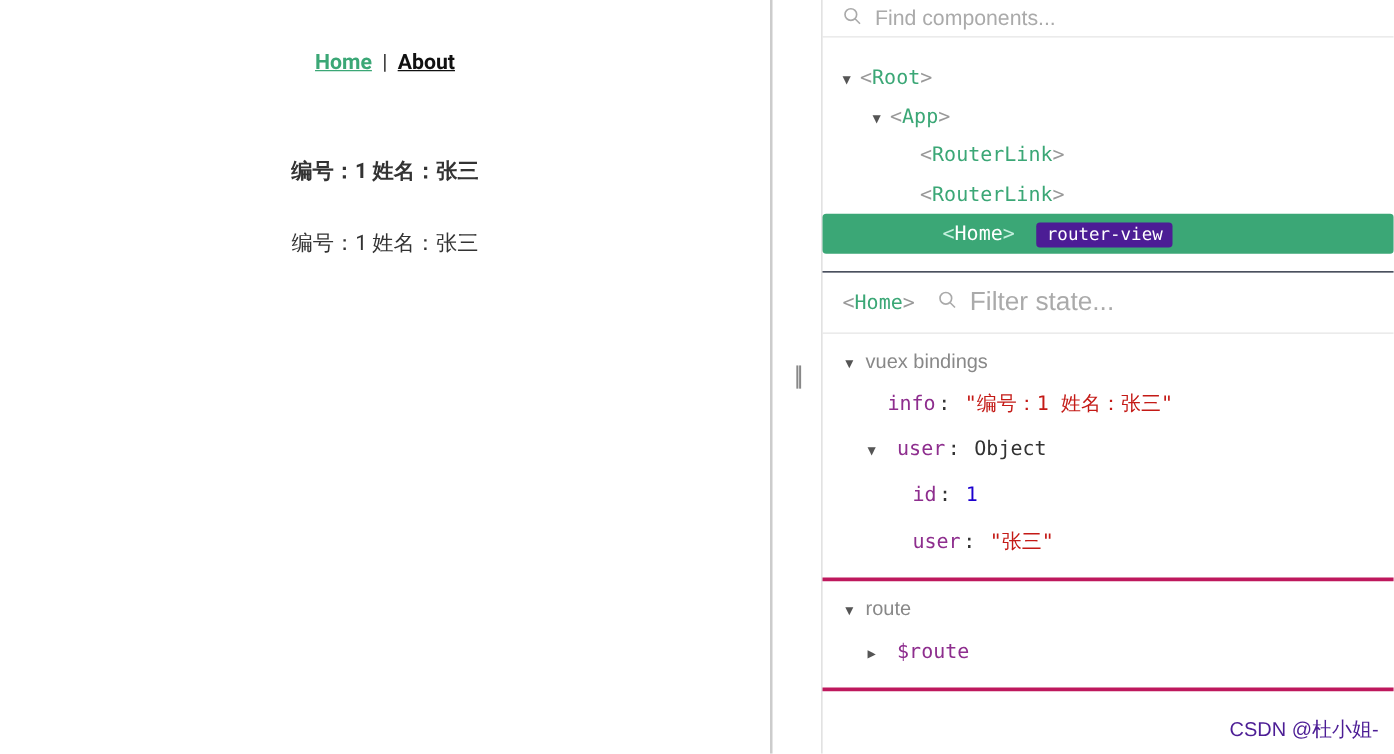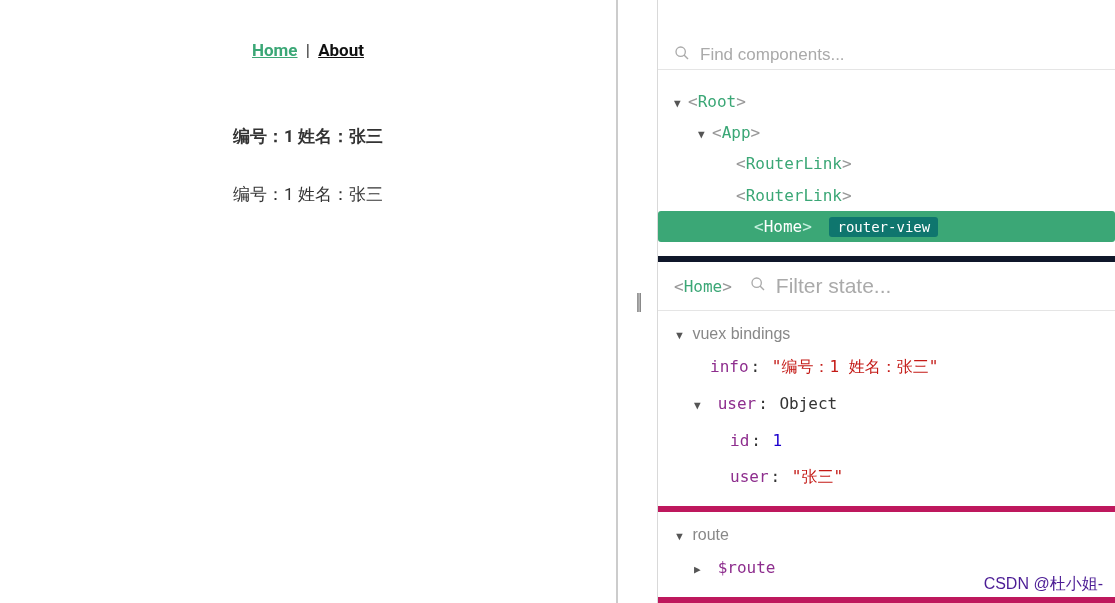--- a/index.html
+++ b/index.html
@@ -54,21 +54,20 @@
       font-size: 22px;
       letter-spacing: -3px;
     }
 
     .right-panel {
       flex: 1;
       display: flex;
       flex-direction: column;
       font-family: "Menlo", "Consolas", monospace;
       font-size: 16px;
-      justify-content: flex-end;
     }
     .search-bar {
       display: flex;
       align-items: center;
       padding: 0 16px;
       height: 30px;
       border-bottom: 1px solid #e5e5e5;
       color: #999;
     }
     .search-icon { color: #999; margin-right: 10px; font-size: 16px; }
@@ -77,42 +76,42 @@
       outline: none;
       font-size: 17px;
       font-family: -apple-system, sans-serif;
       color: #333;
       flex: 1;
     }
     .search-input::placeholder { color: #aaa; }
 
     .tree {
       padding: 16px 0 14px 16px;
-      border-bottom: 6px solid #0f172a;
+      border-bottom: 1px solid #0f172a;
     }
     .tree-row {
       padding: 2px 0;
       white-space: nowrap;
       cursor: pointer;
       line-height: 1.7;
     }
     .arrow { display: inline-block; width: 14px; color: #555; font-size: 11px; }
     .bracket { color: #999; }
     .tag { color: #3ba776; }
     .tree-row.selected {
       background: #3ba776;
       color: #fff;
       margin-left: -16px;
       padding-left: 96px;
       border-radius: 3px;
     }
     .tree-row.selected .bracket { color: #c4f0de; }
     .tree-row.selected .tag { color: #fff; }
     .badge {
-      background: #0f766e;
+      background: #4c1d95;
       color: #fff;
       padding: 2px 8px;
       border-radius: 3px;
       font-size: 14px;
       margin-left: 8px;
     }
     .tree-row.selected .badge { color: #fff; }
 
     .state-header {
       display: flex;
@@ -120,21 +119,21 @@
       padding: 12px 16px;
       border-bottom: 1px solid #e5e5e5;
     }
     .comp-name { color: #999; }
     .comp-name .tag { color: #3ba776; }
     .state-search { margin-left: 18px; display: flex; align-items: center; }
     .state-search .search-input { font-size: 21px; }
 
     .state-section {
       padding: 10px 16px;
-      border-bottom: 6px solid #be185d;
+      border-bottom: 3px solid #be185d;
     }
     .section-title {
       color: #888;
       font-family: -apple-system, sans-serif;
       font-size: 16px;
       padding: 4px 0 6px;
     }
     .state-row {
       padding: 4px 0;
       line-height: 1.8;

